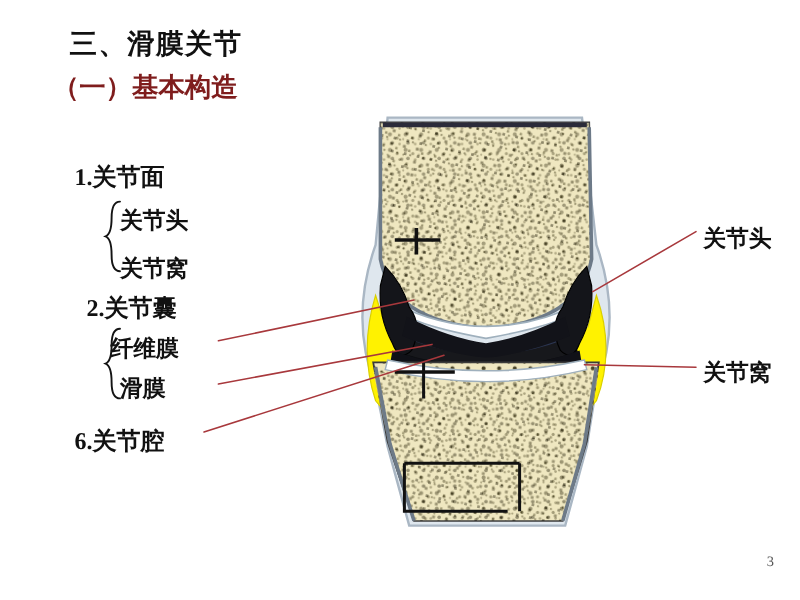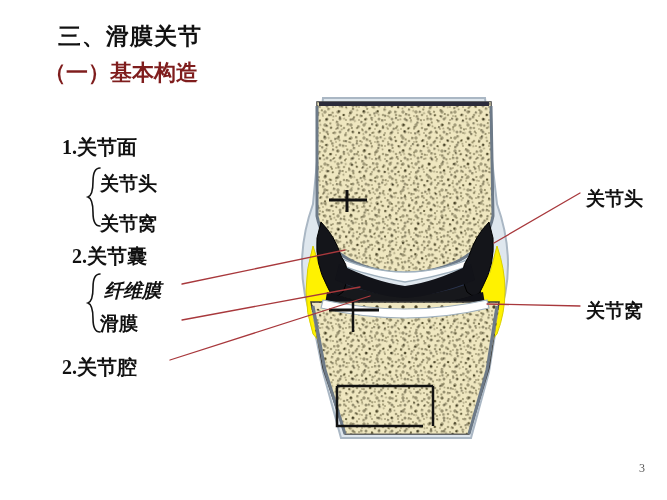--- a/index.html
+++ b/index.html
@@ -207,23 +207,23 @@
         <line x1="580" y1="193" x2="494" y2="243"></line>
         <line x1="580" y1="306" x2="487" y2="304"></line>
       </g>
   </svg>
 
   <div id="outline-layer">
       <div class="outline-item lvl1" style="left: 62px; top: 134px;">1.关节面</div>
       <div class="outline-item lvl2 bold" style="left: 100px; top: 171px;">关节头</div>
       <div class="outline-item lvl2 bold" style="left: 100px; top: 211px;">关节窝</div>
       <div class="outline-item lvl1" style="left: 72px; top: 243px;">2.关节囊</div>
-      <div class="outline-item lvl2 bold" style="left: 104px; top: 278px; font-style: italic;">纤维膜</div>
+      <div class="outline-item lvl2 bold" style="left: 92px; top: 278px;">纤维膜</div>
       <div class="outline-item lvl2 bold" style="left: 100px; top: 311px;">滑膜</div>
-      <div class="outline-item lvl1" style="left: 62px; top: 354px;">2.关节腔</div>
+      <div class="outline-item lvl1" style="left: 62px; top: 354px;">6.关节腔</div>
     </div>
 
   <div id="brace-layer">
       <div class="brace" style="left: 86px; top: 166px;">
         <svg width="16" height="62" viewBox="0 0 16 62">
           <path d="M14,2 Q7,2 7,15.5 Q7,29.0 2,31.0 Q7,33.0 7,46.5 Q7,60 14,60" fill="none" stroke="#141414" stroke-width="1.6" stroke-linecap="round"></path>
         </svg>
       </div>
       <div class="brace" style="left: 86px; top: 272px;">
         <svg width="16" height="62" viewBox="0 0 16 62">

